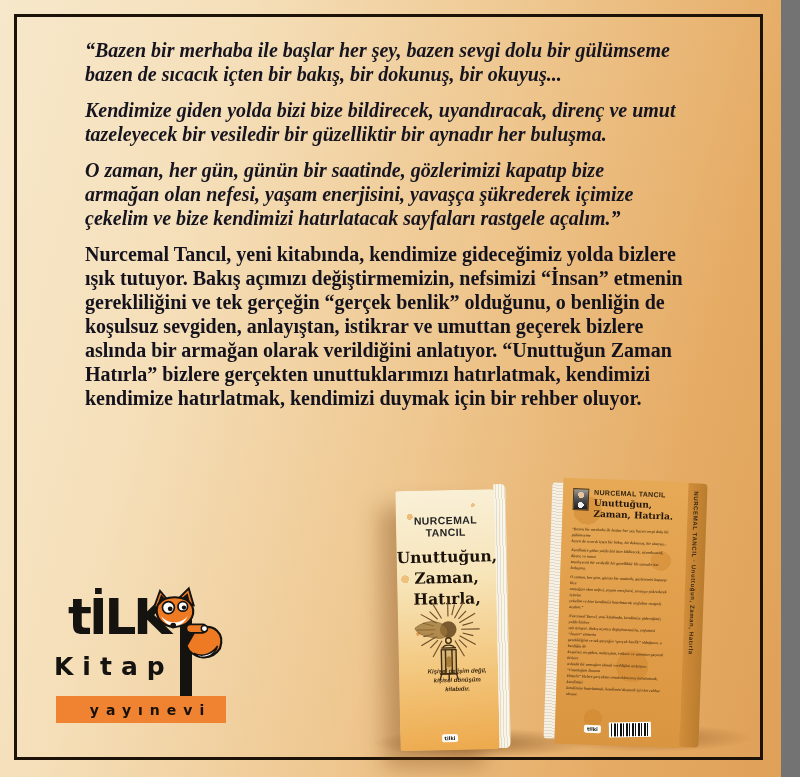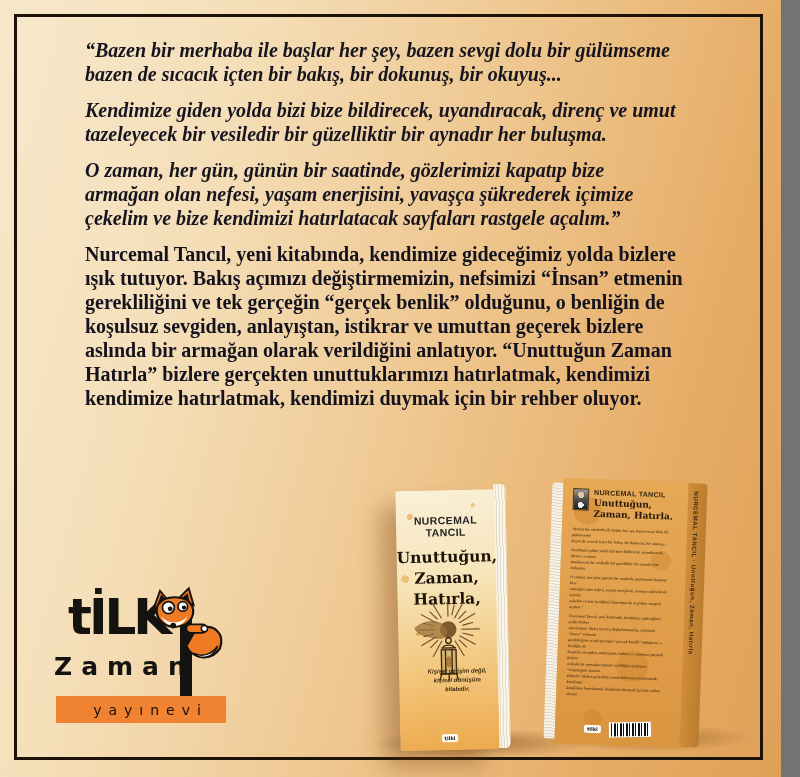--- a/index.html
+++ b/index.html
@@ -104,21 +104,21 @@
           font-family:"DejaVu Sans",sans-serif; }
   .logo-ibar { position:absolute; left:128px; top:8px; width:12px; height:106px;
       background:#151310; z-index:1; }
   .logo-tilk { position:absolute; left:16px; top:0; font-size:50px; line-height:54px;
       font-weight:900; color:#151310; letter-spacing:-3px; z-index:2; }
   .logo-fox { position:absolute; left:96px; top:-4px; z-index:3; }
   .logo-kitap { position:absolute; left:2px; top:62px; font-size:25px; font-weight:900;
       color:#151310; letter-spacing:9px; z-index:2; }
   .logo-banner { position:absolute; left:4px; top:106px; width:170px; height:27px;
       background:#ef8332; display:flex; align-items:center; justify-content:center;
-      font-size:14px; font-weight:normal; color:#191008; letter-spacing:7px; z-index:2;
+      font-size:14px; font-weight:bold; color:#191008; letter-spacing:7px; z-index:2;
       padding-left:19px; }
 </style>
 </head>
 <body>
 
 <div class="canvas">
   <div class="bg"></div>
   <div class="frame"></div>
 
   <div class="quote-block">
@@ -263,16 +263,16 @@
       <path d="M8 16 C14 7 32 7 37 17 C40 26 33 34 22 34 C12 34 5 26 8 16 Z" fill="#ee7b23" stroke="#151310" stroke-width="1.8"></path>
       <path d="M11 25 C16 32 28 32 33 25 C29 36 15 36 11 25 Z" fill="#ffffff"></path>
       <circle cx="17" cy="18" r="5" fill="#ffffff" stroke="#151310" stroke-width="1.4"></circle>
       <circle cx="18.5" cy="19" r="2" fill="#151310"></circle>
       <circle cx="29" cy="17" r="4" fill="#ffffff" stroke="#151310" stroke-width="1.4"></circle>
       <circle cx="30" cy="18" r="1.8" fill="#151310"></circle>
       <circle cx="21" cy="33" r="2.4" fill="#151310"></circle>
       <rect x="32" y="32" width="17" height="7" rx="3.5" fill="#ee7b23" stroke="#151310" stroke-width="1.5"></rect>
       <circle cx="47" cy="35.5" r="2.6" fill="#ffffff" stroke="#151310" stroke-width="1.2"></circle>
     </svg>
-    <div class="logo-kitap">Zaman</div>
+    <div class="logo-kitap">Kitap</div>
     <div class="logo-banner">yayınevi</div>
   </div>
 </div>
 
 </body></html>

